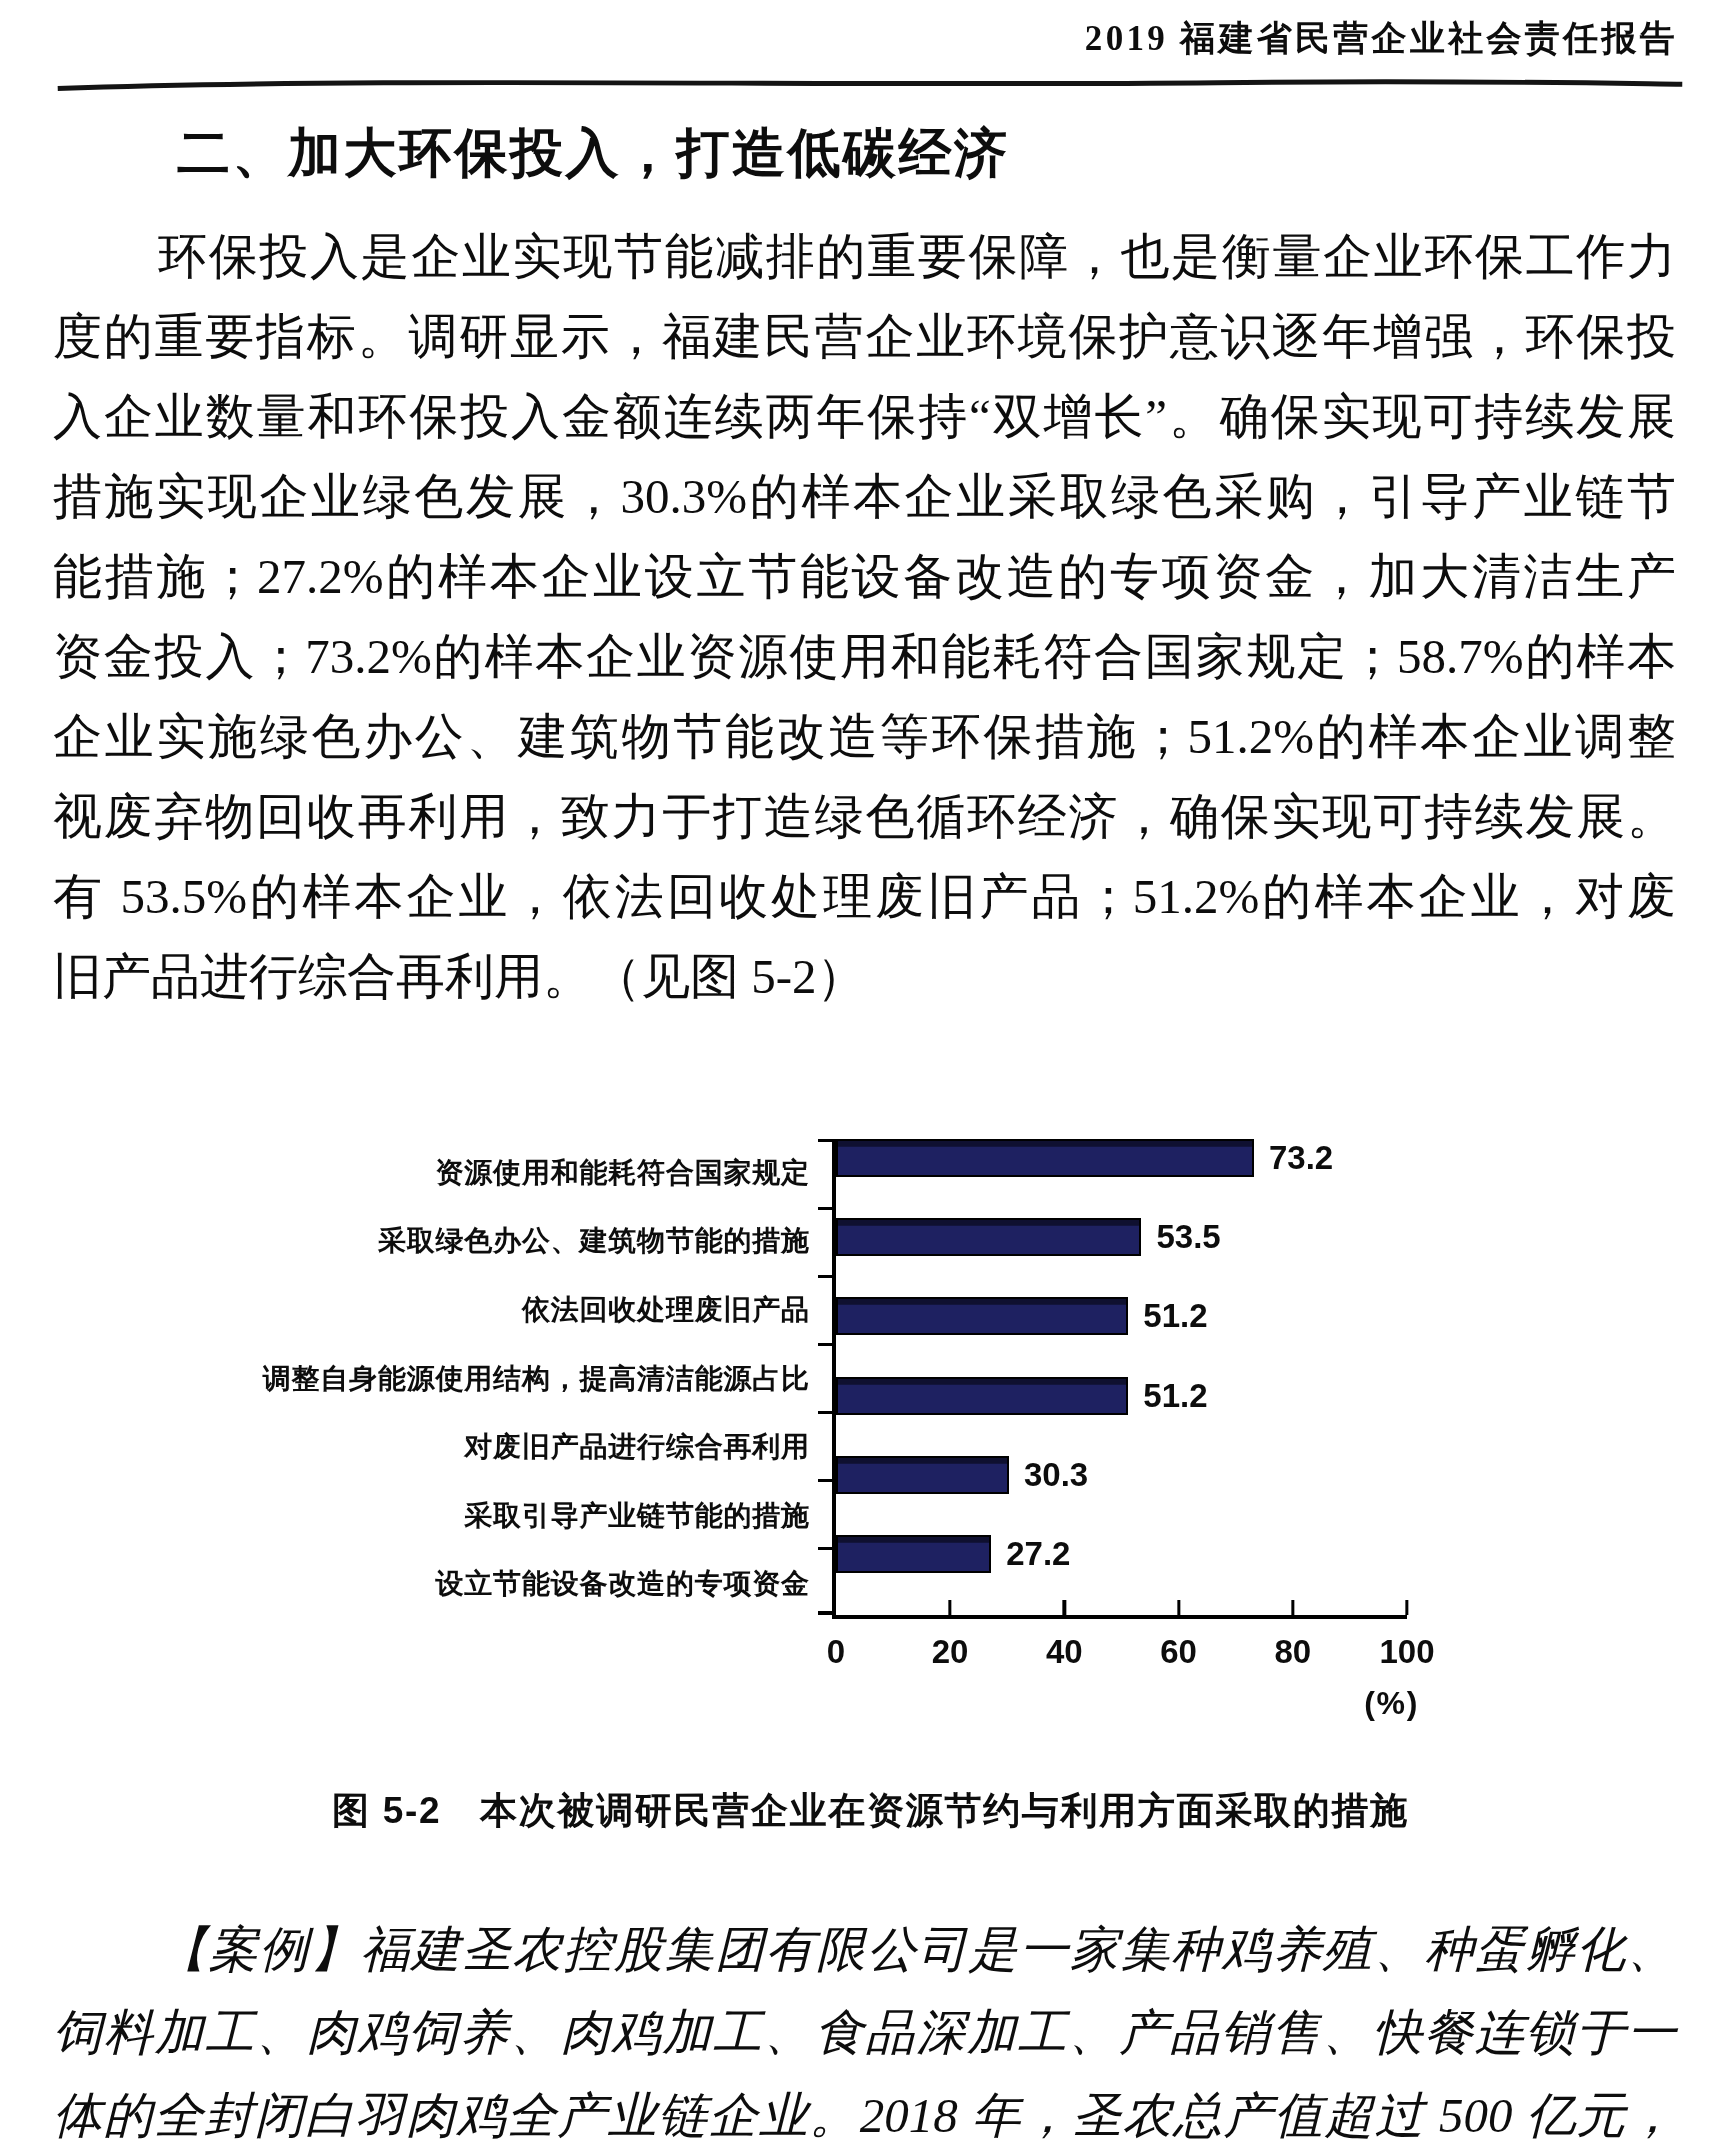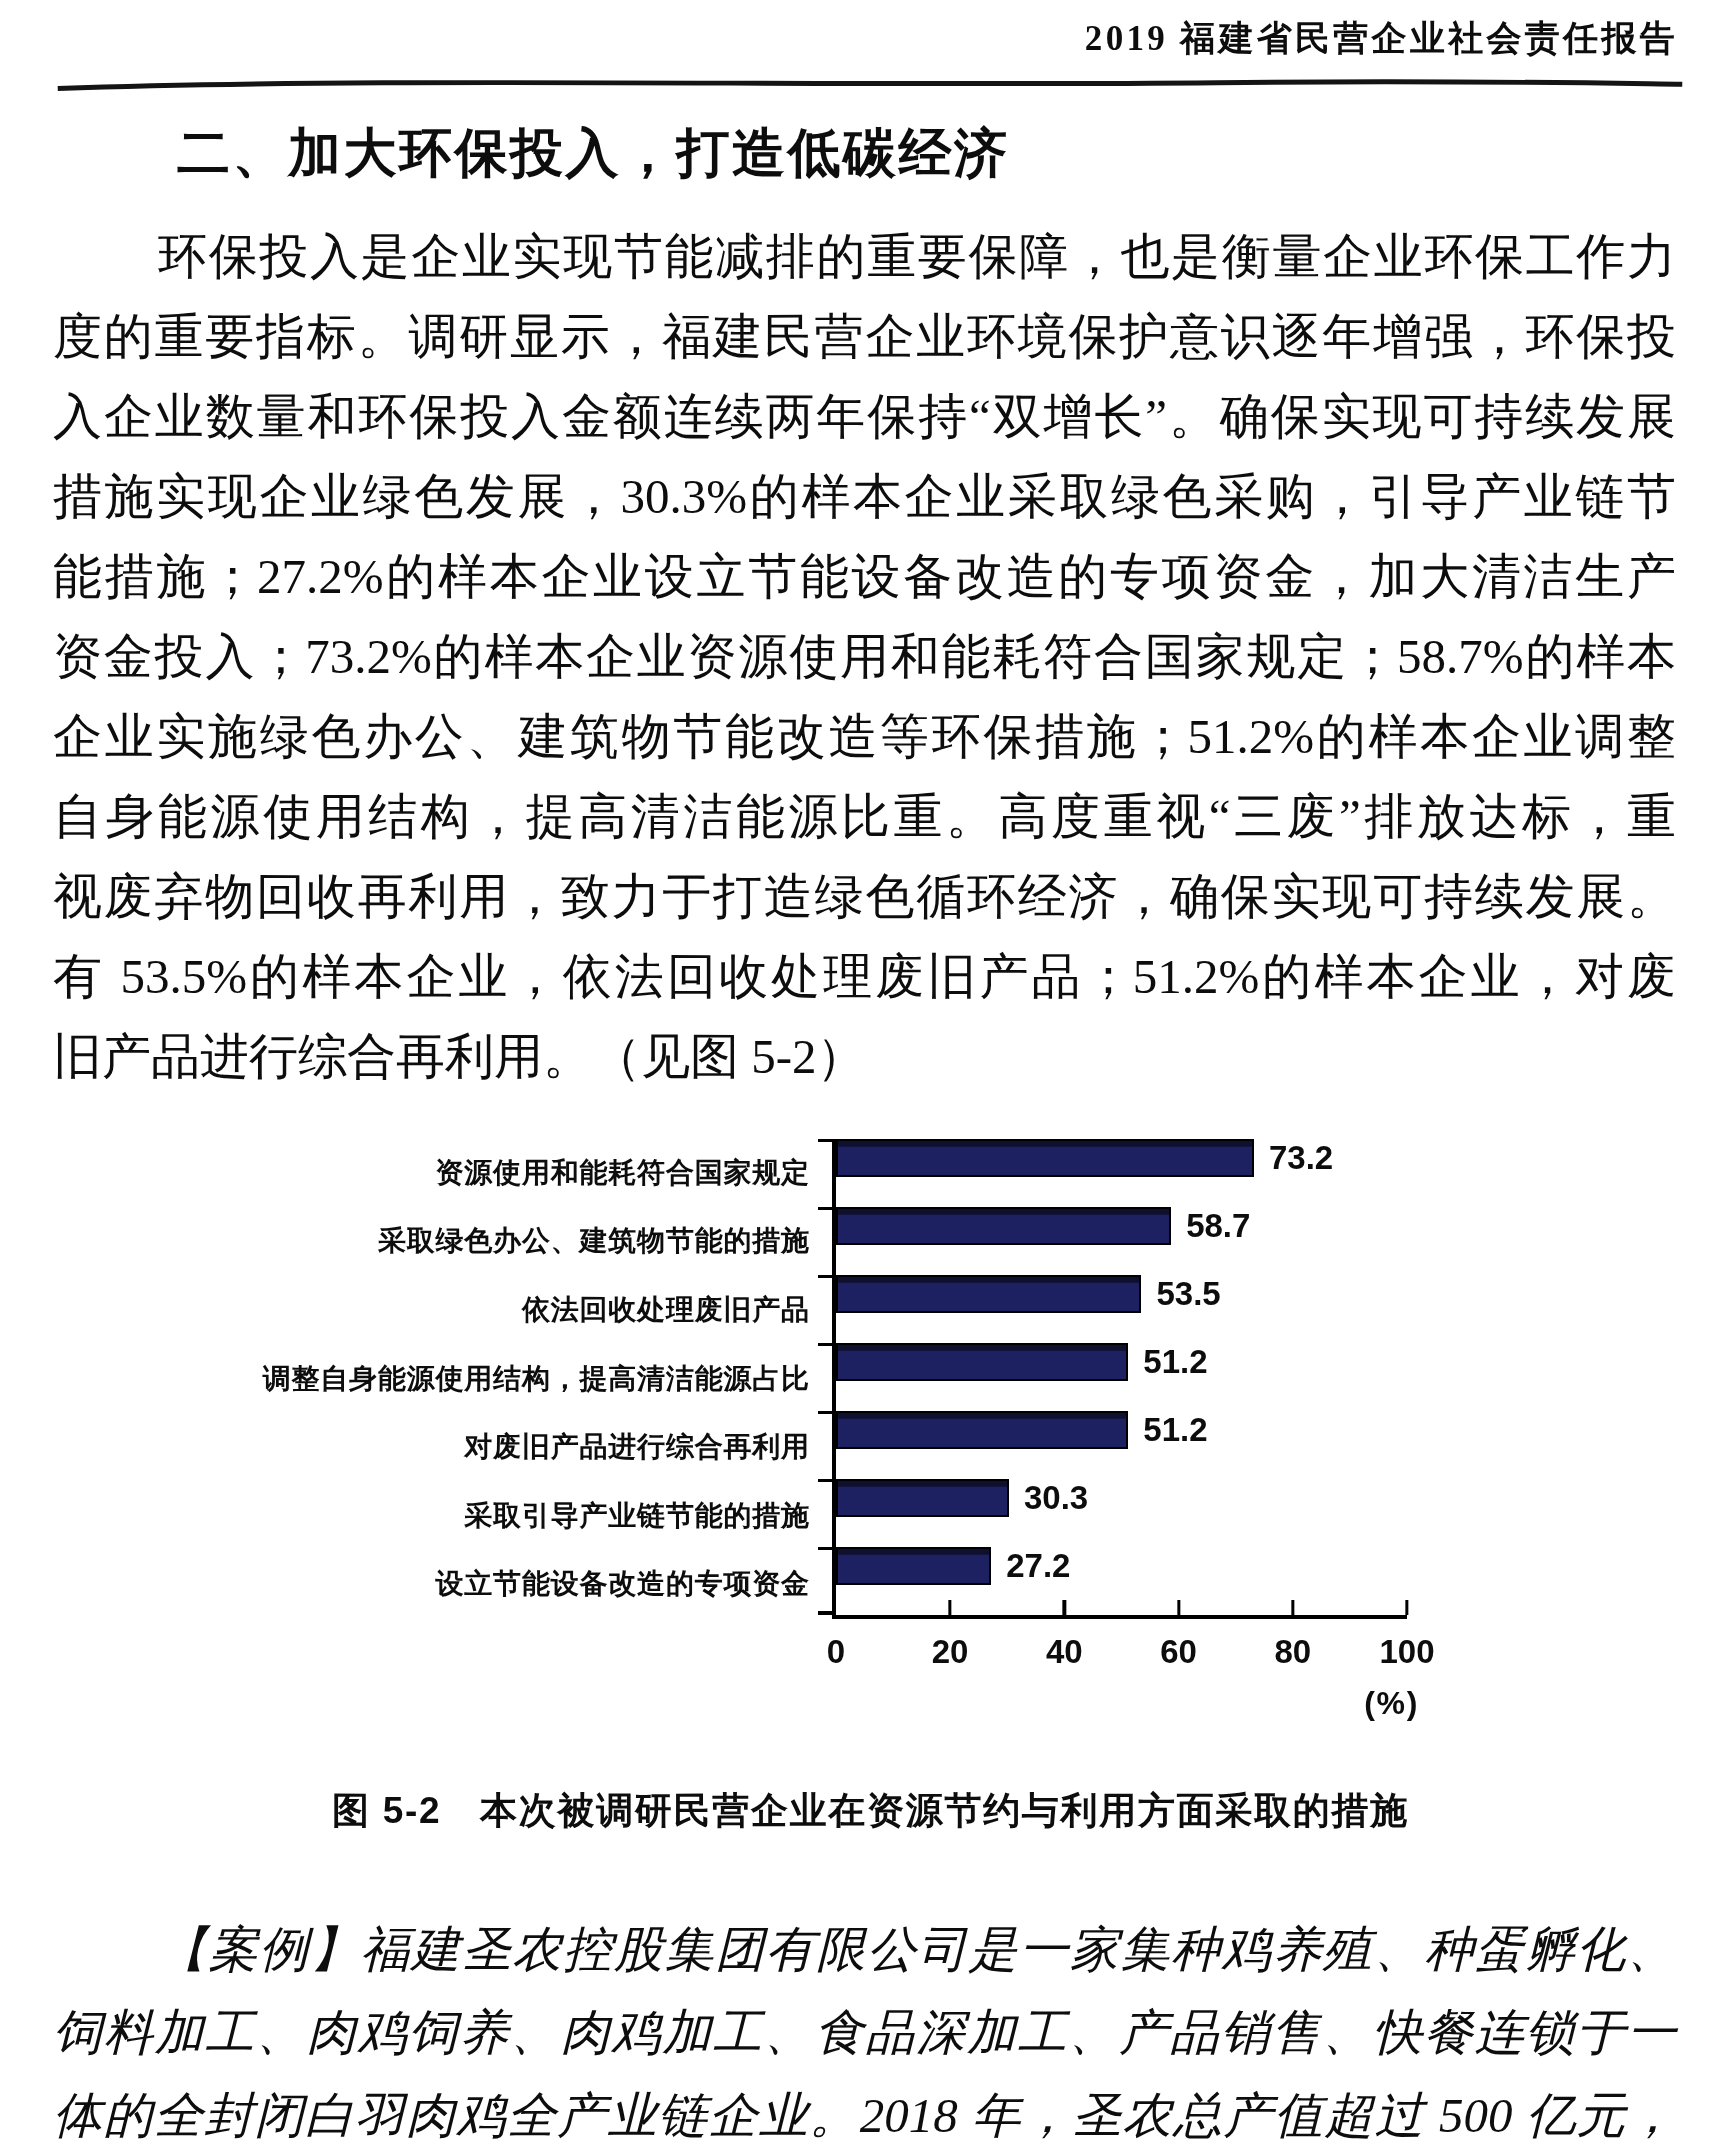--- a/index.html
+++ b/index.html
@@ -103,21 +103,20 @@
   <div class="section-heading">二、加大环保投入，打造低碳经济</div>
 
   <div class="para para-1">
     <div class="para-line indent">环保投入是企业实现节能减排的重要保障，也是衡量企业环保工作力</div>
     <div class="para-line">度的重要指标。调研显示，福建民营企业环境保护意识逐年增强，环保投</div>
     <div class="para-line">入企业数量和环保投入金额连续两年保持“双增长”。确保实现可持续发展</div>
     <div class="para-line">措施实现企业绿色发展，30.3%的样本企业采取绿色采购，引导产业链节</div>
     <div class="para-line">能措施；27.2%的样本企业设立节能设备改造的专项资金，加大清洁生产</div>
     <div class="para-line">资金投入；73.2%的样本企业资源使用和能耗符合国家规定；58.7%的样本</div>
     <div class="para-line">企业实施绿色办公、建筑物节能改造等环保措施；51.2%的样本企业调整</div>
-    <div class="para-line">自身能源使用结构，提高清洁能源比重。高度重视“三废”排放达标，重</div>
     <div class="para-line">视废弃物回收再利用，致力于打造绿色循环经济，确保实现可持续发展。</div>
     <div class="para-line">有 53.5%的样本企业，依法回收处理废旧产品；51.2%的样本企业，对废</div>
     <div class="para-line short">旧产品进行综合再利用。（见图 5-2）</div>
   </div>
 
   <div class="chart">
     <div class="chart-body">
 
       <div class="chart-labels">
         <div class="chart-label">资源使用和能耗符合国家规定</div>
@@ -142,24 +141,20 @@
 
         <div class="xtick" style="left:20%"></div>
         <div class="xtick" style="left:40%"></div>
         <div class="xtick" style="left:60%"></div>
         <div class="xtick" style="left:80%"></div>
         <div class="xtick" style="left:100%"></div>
 
         <div class="bar-slot">
           <div class="bar" style="width: 73.2%;"></div>
           <div class="bar-value">73.2</div>
-        </div>
-        <div class="bar-slot">
-          <div class="bar" style="width: 58.7%;"></div>
-          <div class="bar-value">58.7</div>
         </div>
         <div class="bar-slot">
           <div class="bar" style="width: 53.5%;"></div>
           <div class="bar-value">53.5</div>
         </div>
         <div class="bar-slot">
           <div class="bar" style="width: 51.2%;"></div>
           <div class="bar-value">51.2</div>
         </div>
         <div class="bar-slot">

